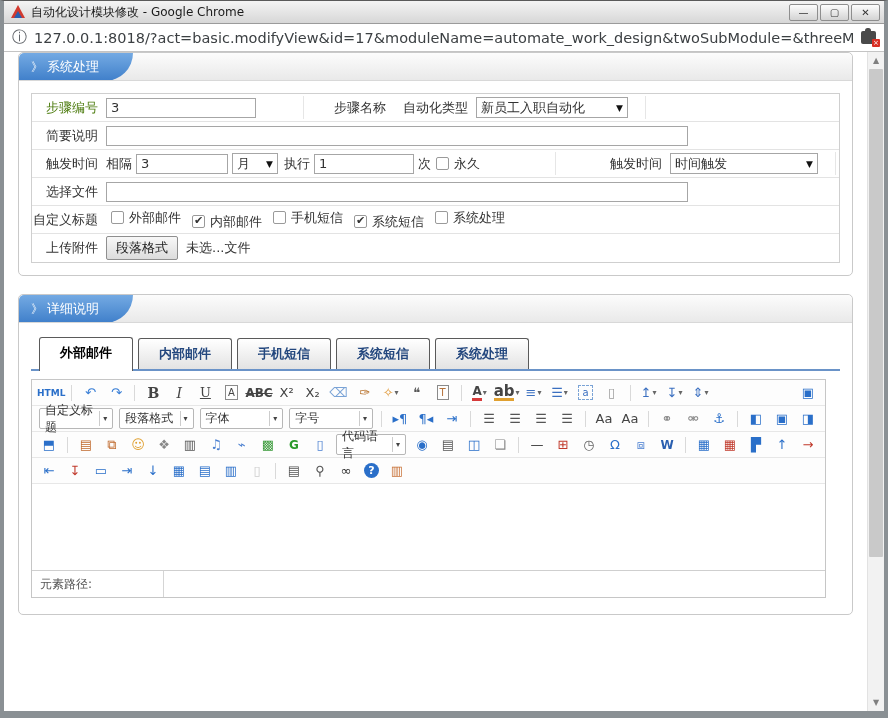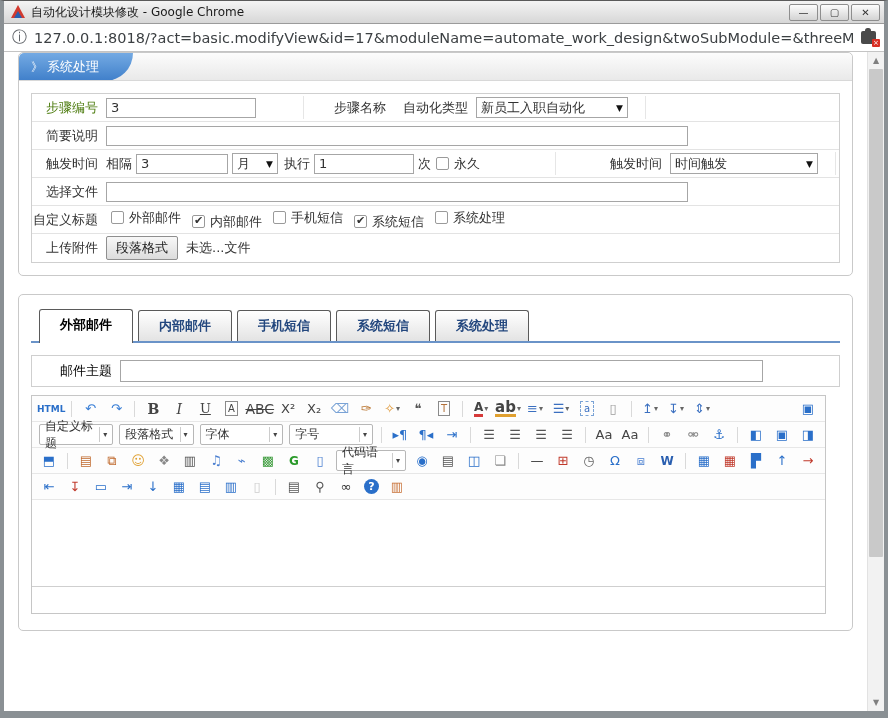--- a/index.html
+++ b/index.html
@@ -79,21 +79,21 @@
   .tb-sep{width:1px;height:16px;background:#d9d9d9;margin:0 5px;flex:none;}
   .tb-gap{flex:1;}
   .tb-sel{border:1px solid #b7b7b7;height:21px;background:#fff;display:inline-flex;align-items:center;
     justify-content:space-between;padding:0 2px 0 5px;font-size:12px;color:#333;margin:0 3px;border-radius:2px;}
   .tb-sel .car2{border-left:1px solid #ccc;padding:0 3px;margin-left:5px;font-size:8px;color:#444;height:15px;line-height:15px;}
   .cls-txt{font-size:9px;font-weight:bold;color:#2a6fc9;}
   .cls-txtb{font-weight:bold;font-size:12px;}
   .cls-b{font-weight:bold;font-family:"DejaVu Serif",serif;font-size:14px;}
   .cls-i{font-style:italic;font-family:"DejaVu Serif",serif;font-size:14px;}
   .cls-u{text-decoration:underline;font-family:"DejaVu Serif",serif;font-size:13px;}
-  .cls-st{text-decoration:line-through;font-size:14px;font-weight:normal;}
+  .cls-st{text-decoration:line-through;font-size:12px;font-weight:bold;}
   .cls-box .g{border:1px solid #8a8a8a;padding:0 2px;font-size:10px;line-height:13px;}
   .cls-boxd .g{border:1px dashed #7aa3d6;padding:0 3px;font-size:10px;line-height:13px;}
   .cls-fc .g{border-bottom:3px solid #d63a3a;line-height:13px;font-size:12px;font-weight:bold;}
   .cls-hl .g{border-bottom:3px solid #e0a030;line-height:13px;font-size:15px;font-weight:bold;}
   .cls-round{background:#2a6fc9;color:#fff !important;border-radius:50%;width:15px;height:15px;min-width:15px;
     font-size:11px;font-weight:bold;margin:0 5px;}
   .edit-area{height:86px;background:#fff;}
   .ed-status{border-top:1px solid #cfcfcf;height:27px;display:flex;align-items:center;font-size:12px;color:#555;background:#fff;}
   .ed-path{width:132px;padding-left:8px;border-right:1px solid #d5d5d5;height:100%;display:flex;align-items:center;flex:none;}
   .ed-count{margin-left:auto;color:#b0b0b0;padding-right:8px;font-size:12.5px;}
@@ -209,33 +209,34 @@
               <span class="flabel">上传附件</span>
               <button class="file-btn">段落格式</button>
               <span class="file-status">未选...文件</span>
             </div>
 
           </div>
         </div>
       </div>
 
       <div class="panel">
+        <div class="panel-head">
+          <span class="panel-tab">
+            <span class="arr">》</span><span>详细说明</span>
+          </span>
+        </div>
 
         <div class="tabs" id="detail-tabs">
             <span class="tab active">外部邮件</span>
             <span class="tab">内部邮件</span>
             <span class="tab">手机短信</span>
             <span class="tab">系统短信</span>
             <span class="tab">系统处理</span>
           </div>
 
-        <div class="subject-row">
-          <span class="subject-label">邮件主题</span>
-          <input class="tin" style="width: 643px; height: 22px;" value="">
-        </div>
 
         <div class="editor">
           <div id="editor-toolbar">
               <div class="tb-row">
                 <span class="tb-btn cls-txt">
                   <span class="g">HTML</span>
                 </span>
                 <span class="tb-sep"></span>
                 <span class="tb-btn">
                   <span class="g" style="color: rgb(58, 127, 214);">↶</span>
@@ -518,20 +519,21 @@
                 <span class="tb-btn cls-round">
                   <span class="g">?</span>
                 </span>
                 <span class="tb-btn">
                   <span class="g" style="color: rgb(200, 113, 55);">▥</span>
                 </span>
               </div>
             </div>
           <div class="edit-area"></div>
           <div class="ed-status">
+            <span class="ed-path">元素路径:</span>
           </div>
         </div>
         <div style="height:16px;"></div>
       </div>
 
     </div>
 
     <div class="vscroll">
       <span class="vs-arrow vs-up">▲</span>
       <span class="vs-thumb"></span>

